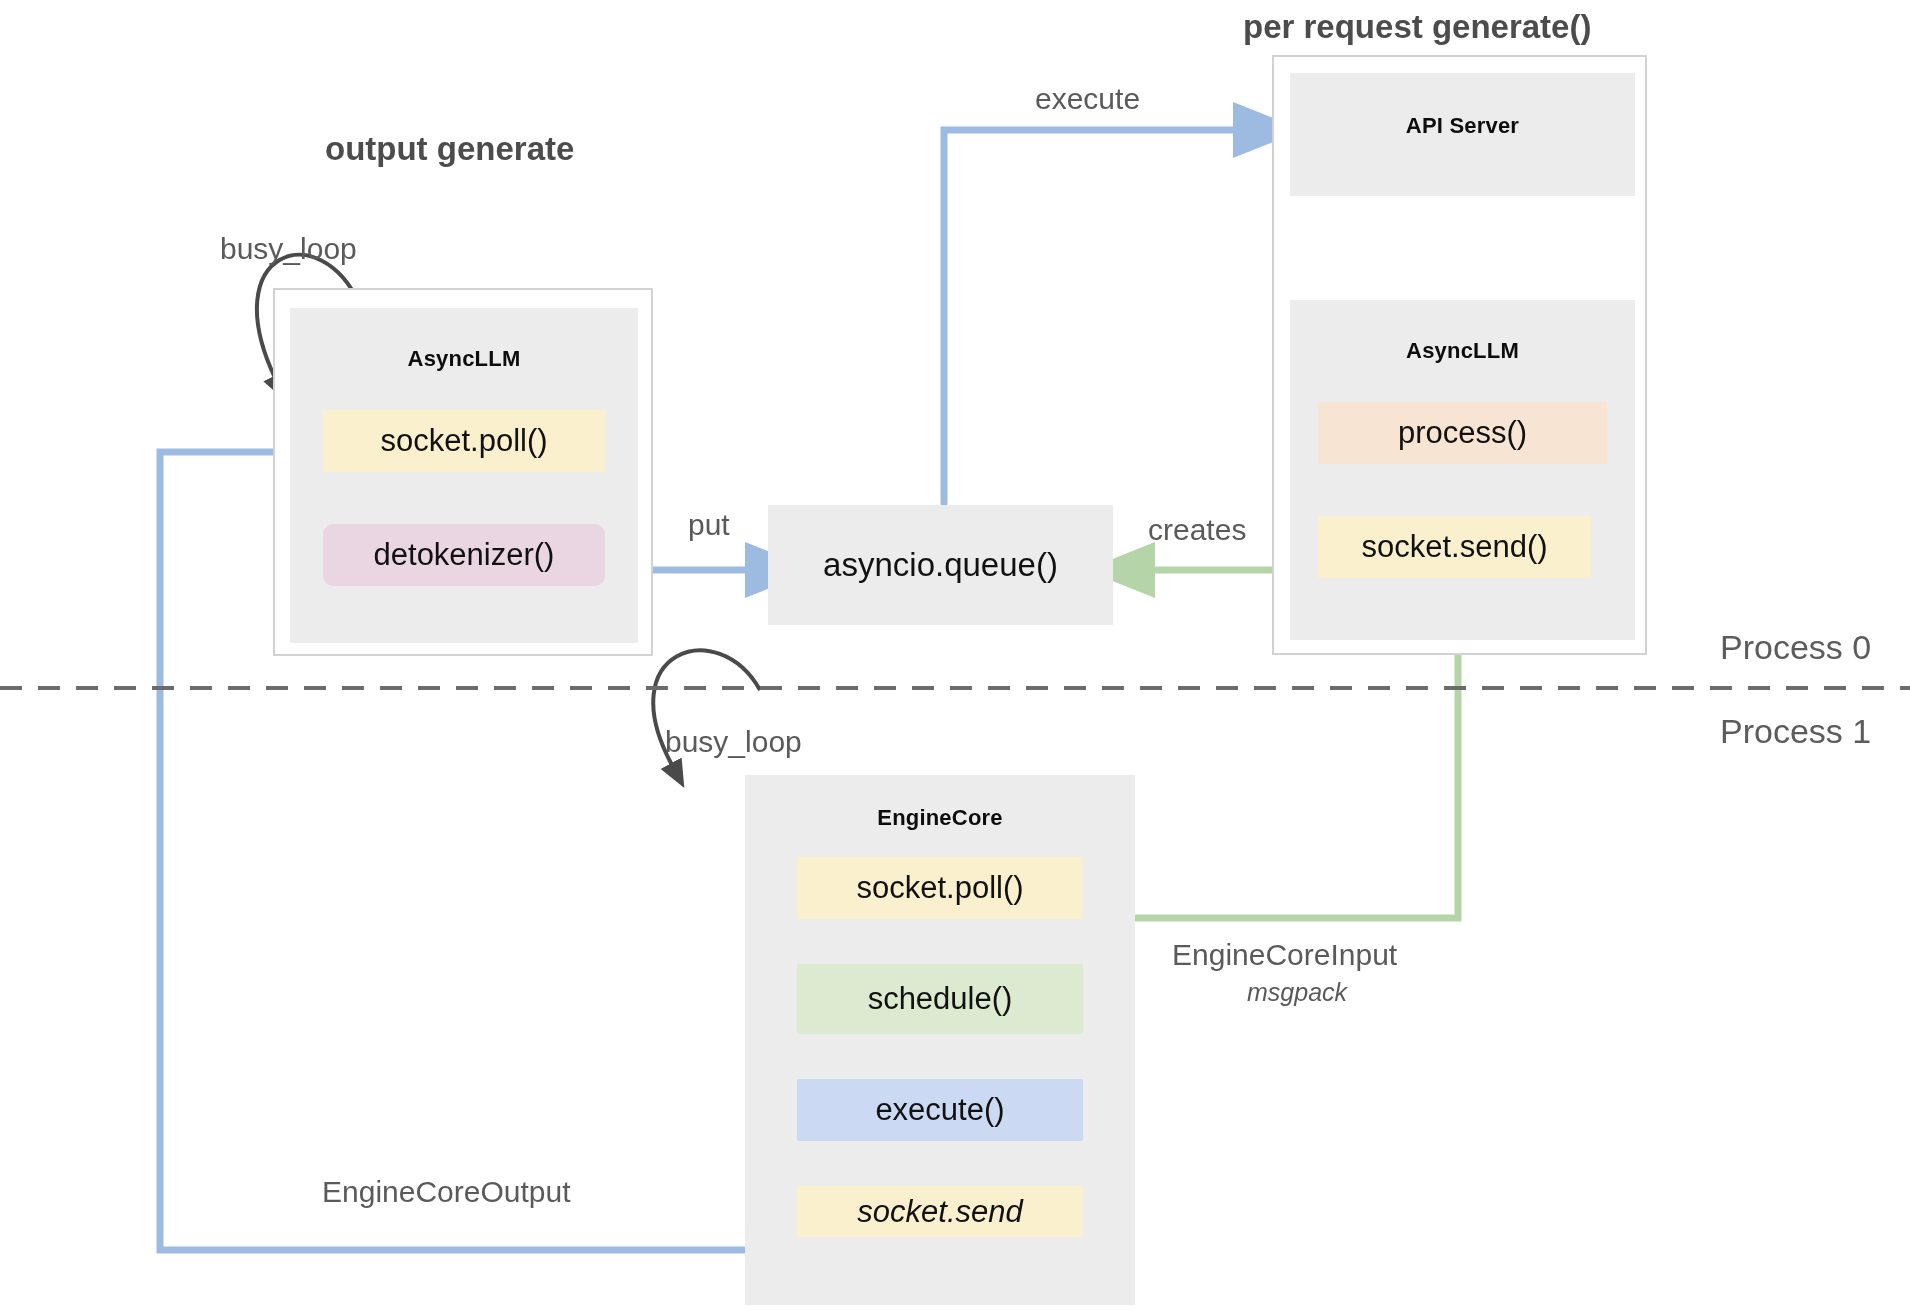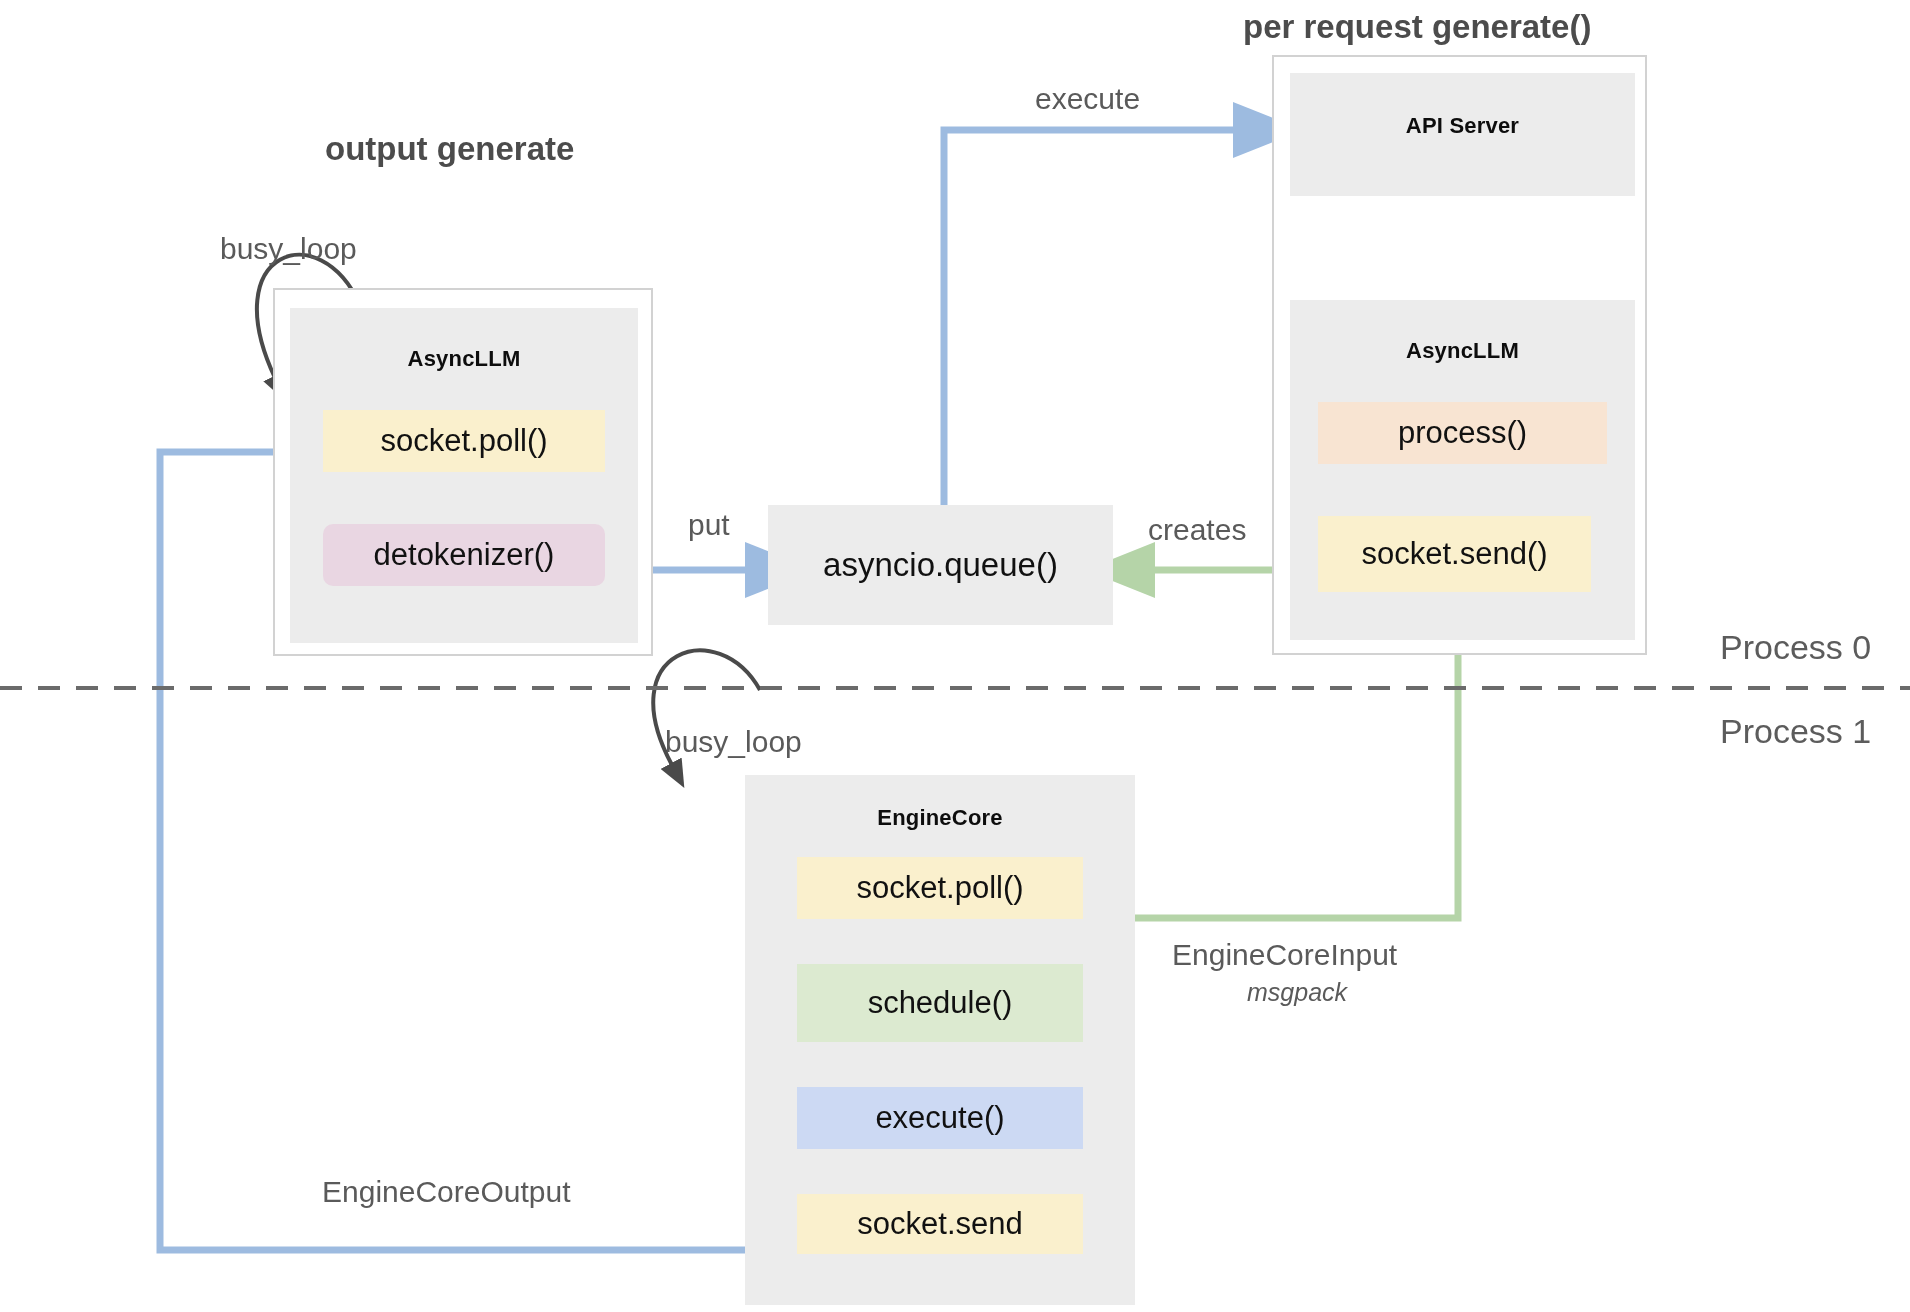--- a/index.html
+++ b/index.html
@@ -159,33 +159,33 @@
 
   <div class="node group-frame" style="left:1272px; top:55px; width:375px; height:600px;"></div>
 
   <div class="node comp-box" style="left:1290px; top:73px; width:345px; height:123px;">
     <div class="comp-title" style="margin-top:40px;">API Server</div>
   </div>
 
   <div class="node comp-box" style="left:1290px; top:300px; width:345px; height:340px;">
     <div class="comp-title" style="margin-top:38px;">AsyncLLM</div>
     <div class="pill pill-orange" style="margin:38px 28px 0 28px; height:62px;">process()</div>
-    <div class="pill pill-yellow" style="margin:52px 44px 0 28px; height:76px;">socket.send()</div>
+    <div class="pill pill-yellow" style="margin:52px 44px 0 28px; height:62px;">socket.send()</div>
   </div>
 
   <div class="label-proc" style="left:1720px; top:628px;">Process 0</div>
 
   <div class="label-proc" style="left:1720px; top:712px;">Process 1</div>
 
   <div class="node comp-box" style="left:745px; top:775px; width:390px; height:530px;">
     <div class="comp-title" style="margin-top:30px;">EngineCore</div>
     <div class="pill pill-yellow" style="margin:26px 52px 0 52px; height:62px;">socket.poll()</div>
-    <div class="pill pill-green" style="margin:45px 52px 0 52px; height:78px;">schedule()</div>
+    <div class="pill pill-green" style="margin:45px 52px 0 52px; height:70px;">schedule()</div>
     <div class="pill pill-blue" style="margin:45px 52px 0 52px; height:62px;">execute()</div>
-    <div class="pill pill-yellow" style="margin:45px 52px 4px 52px; height:60px;">socket.send</div>
+    <div class="pill pill-yellow" style="margin:45px 52px 4px 52px; height:51px;font-style:italic;">socket.send</div>
   </div>
 
   <div class="label" style="left:665px; top:725px;">busy_loop</div>
 
   <div class="label" style="left:1172px; top:938px;">EngineCoreInput</div>
 
   <div class="label-italic" style="left:1247px; top:978px;">msgpack</div>
 
   <div class="label" style="left:322px; top:1175px;">EngineCoreOutput</div>
 

